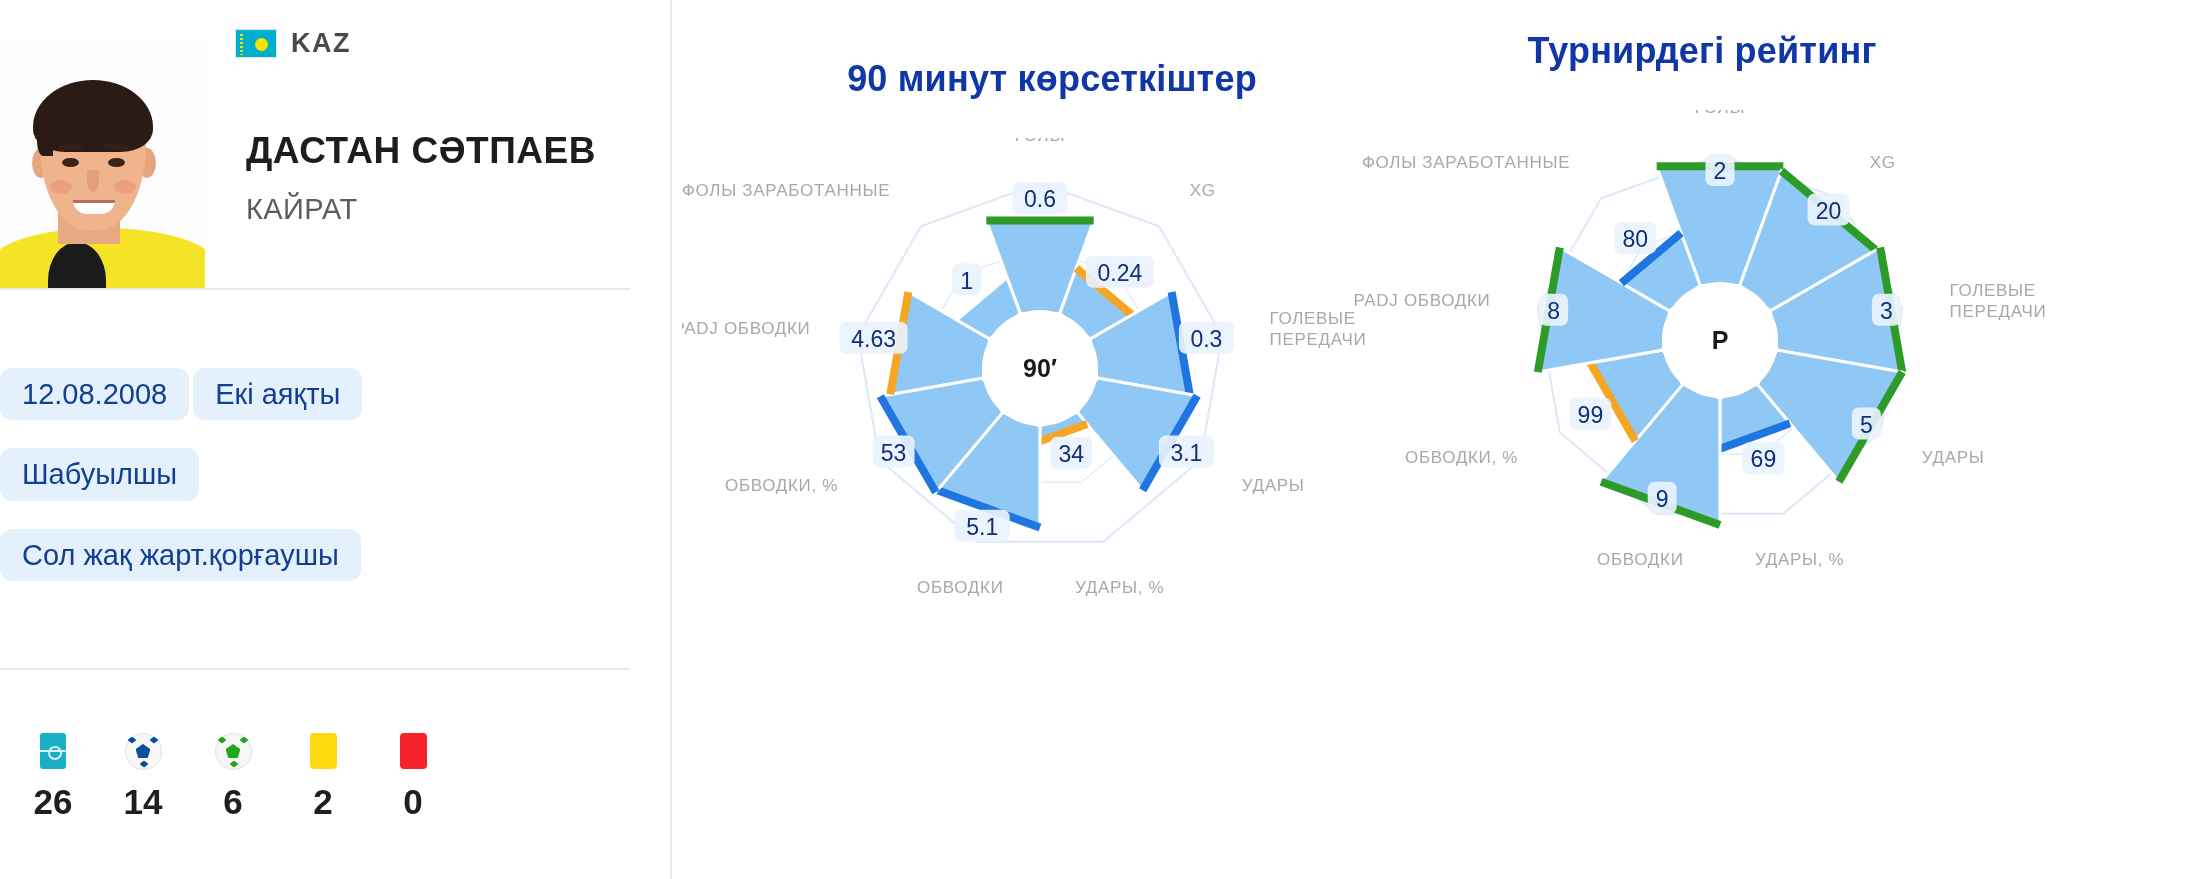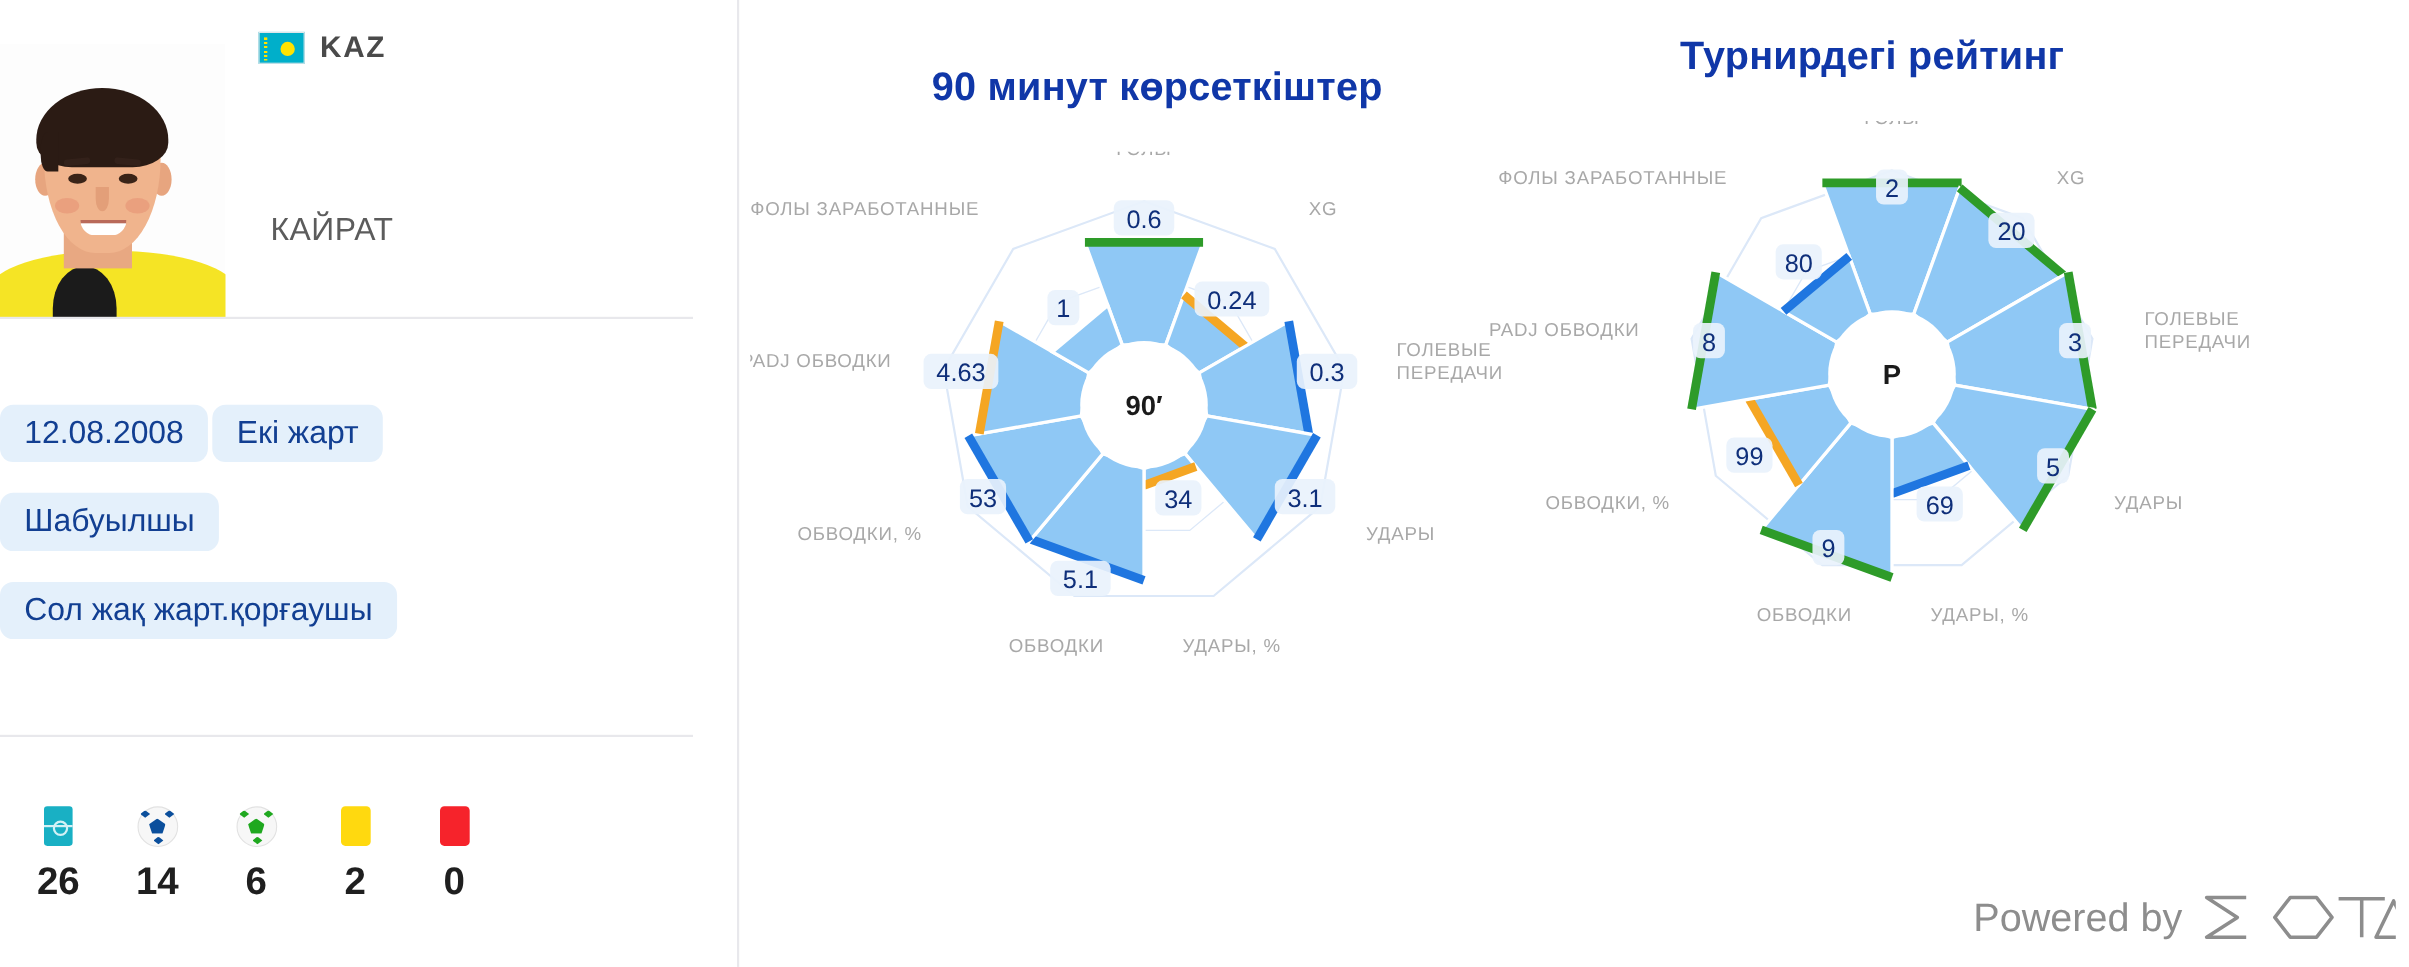--- a/index.html
+++ b/index.html
@@ -196,28 +196,29 @@
       </div>
 
       <div class="nat-row">
         <div class="flag">
           <div class="orn"></div>
             <div class="sun"></div>
         </div>
         <div class="nat-code">KAZ</div>
       </div>
 
+      <div class="player-name">ДАСТАН СӘТПАЕВ</div>
       <div class="club-name">КАЙРАТ</div>
     </div>
 
     <div class="divider" id="div-1"></div>
 
     <div class="badges" id="badges">
         <div class="badge">12.08.2008</div>
-        <div class="badge">Екі жарт</div>
+        <div class="badge">Екі аяқты</div>
         <div class="badge-break"></div>
         <div class="badge">Шабуылшы</div>
         <div class="badge-break"></div>
         <div class="badge">Сол жақ жарт.қорғаушы</div>
       </div>
 
     <div class="divider" id="div-2"></div>
 
     <div class="stats-row" id="stats-row">
         <div class="stat-cell">
@@ -369,29 +370,15 @@
             <text x="589.8" y="352.5" text-anchor="start" class="axis-label"><tspan x="589.8" dy="0">УДАРЫ</tspan></text>
             <text x="467.7" y="454.9" text-anchor="middle" class="axis-label"><tspan x="467.7" dy="0">УДАРЫ, %</tspan></text>
             <text x="308.3" y="454.9" text-anchor="middle" class="axis-label"><tspan x="308.3" dy="0">ОБВОДКИ</tspan></text>
             <text x="186.2" y="352.5" text-anchor="end" class="axis-label"><tspan x="186.2" dy="0">ОБВОДКИ, %</tspan></text>
             <text x="158.5" y="195.5" text-anchor="end" class="axis-label"><tspan x="158.5" dy="0">PADJ ОБВОДКИ</tspan></text>
             <text x="238.2" y="57.5" text-anchor="end" class="axis-label"><tspan x="238.2" dy="0">ФОЛЫ ЗАРАБОТАННЫЕ</tspan></text>
           </svg>
         </div>
     </div>
 
-    <div class="powered">
-      <span class="powered-text">Powered by</span>
-      <span class="sota-mark">
-        <svg width="180" height="46" viewBox="0 0 180 46" aria-hidden="true">
-          <g fill="none" stroke="#8d8d8d" stroke-width="3.2" stroke-linejoin="round">
-            <path d="M44 5 H8 L36 23 L8 41 H44"></path>
-            <polygon points="70,23 84,5 108,5 122,23 108,41 84,41"></polygon>
-            <path d="M128 6 H170"></path>
-            <path d="M149 6 V41"></path>
-            <path d="M162 41 L178 8 L194 41 Z"></path>
-          </g>
-        </svg>
-      </span>
-    </div>
   </div>
 
 </div>
 
 </body></html>

